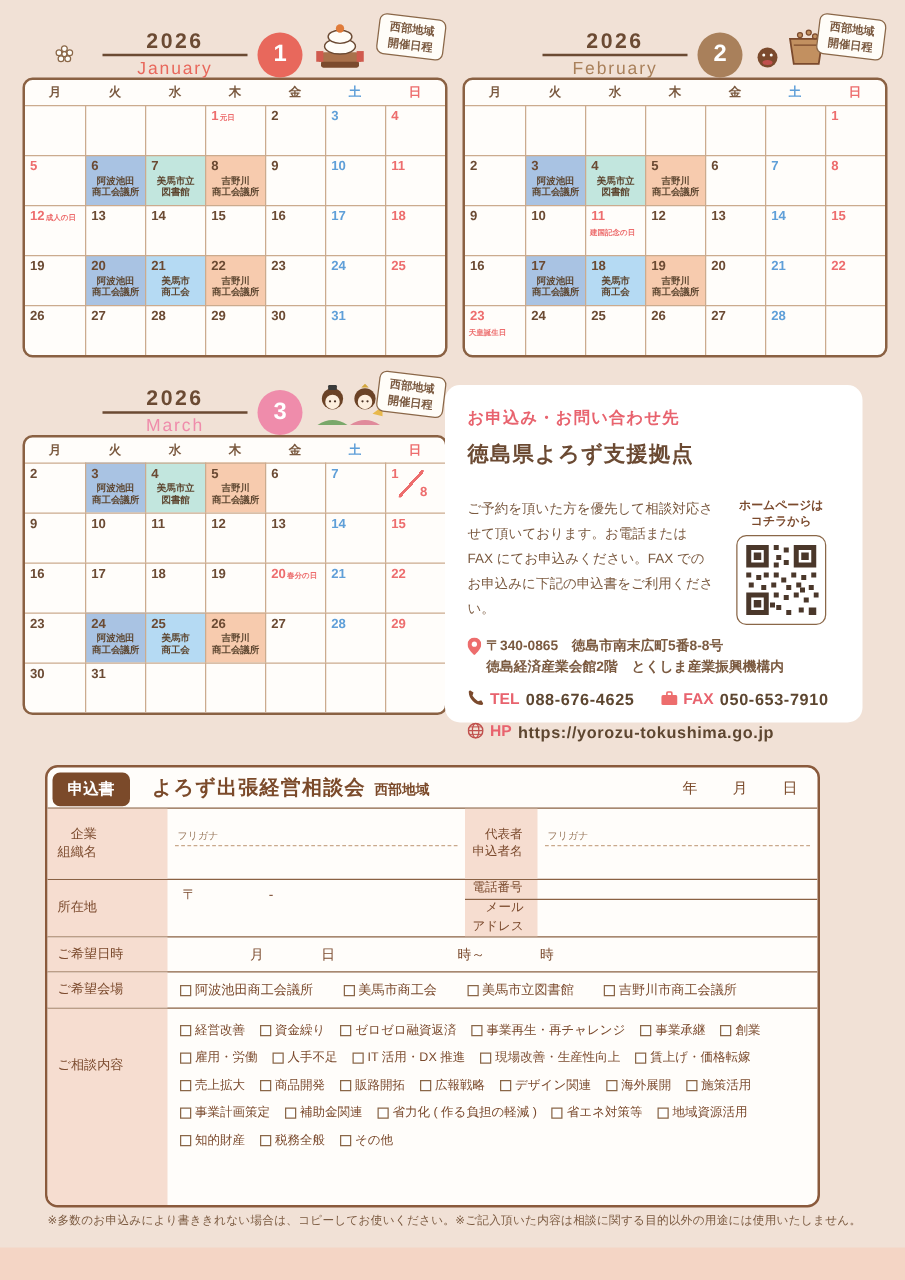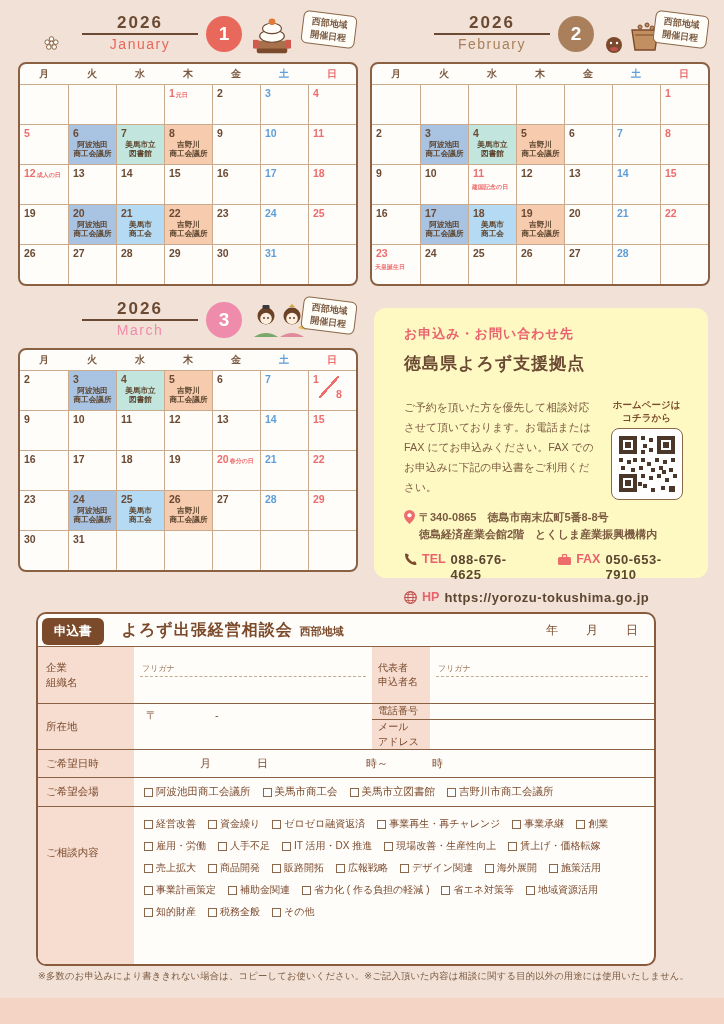--- a/index.html
+++ b/index.html
@@ -2,21 +2,21 @@
 <html><head>
 <meta charset="utf-8">
 <style>
   * { margin:0; padding:0; box-sizing:border-box; }
   html,body { width:724px; }
   body { font-family:"Liberation Sans","DejaVu Sans",sans-serif; }
   .page { position:relative; width:724px; height:1024px; background:#f1e1d6; overflow:hidden; }
 
   
   .cal { position:absolute; width:340px; }
-  .cal-head { position:relative; height:50px; display:flex; align-items:flex-start; }
+  .cal-head { position:relative; height:50px; display:flex; align-items:flex-end; }
   .flower { position:absolute; left:26px; top:24px; }
   .ym { margin-left:64px; width:116px; text-align:center; }
   .year { font-size:17px; font-weight:700; color:#6b4a33; border-bottom:2px solid #6b4a33; line-height:1.25; letter-spacing:2px; }
   .mon { font-size:14px; font-weight:400; letter-spacing:1.5px; padding-top:1px; }
   .numcircle { width:36px; height:36px; border-radius:50%; color:#fff; font-size:19px; font-weight:700;
                display:flex; align-items:center; justify-content:center; margin:4px 0 0 8px; flex:none; }
   .sicon { margin:6px 0 0 8px; }
   .corner-badge { position:absolute; right:2px; top:1px; transform:rotate(7deg); background:#fffdf8;
                   border:1.5px solid #8a6748; border-radius:6px; padding:3px 8px; font-size:9px;
                   font-weight:700; color:#7b5a40; line-height:1.4; text-align:center; }
@@ -30,22 +30,22 @@
   .cell:nth-child(7n+1) { border-left:none; }
   .dd { font-weight:700; display:inline-block; margin:1px 0 0 2px; }
   .dd.sat { color:#5f9fd8; } .dd.sun { color:#ed6d6d; }
   .note { font-size:6px; color:#ed6d6d; margin-left:1px; white-space:nowrap; font-weight:700; }
   .evl { font-size:7.6px; line-height:1.25; text-align:center; font-weight:700; color:#5d4630; margin-top:1px; }
   .diag { position:absolute; left:10px; top:5px; width:20px; height:22px;
           background:linear-gradient(to bottom right,transparent 46%,#ed6d6d 46%,#ed6d6d 54%,transparent 54%); }
   .dd2 { position:absolute; left:27px; top:17px; font-weight:700; color:#ed6d6d; }
 
   
-  .contact { position:absolute; left:374px; top:308px; width:334px; height:270px; background:#fef9c3;
-             border-radius:12px; padding:17px 16px 0 30px; }
+  .contact { position:absolute; left:356px; top:308px; width:334px; height:270px; background:#ffffff;
+             border-radius:12px; padding:17px 16px 0 18px; }
   .c-head { color:#e8636e; font-weight:700; font-size:13px; letter-spacing:1px; }
   .c-org { color:#6b4a33; font-weight:700; font-size:17px; margin-top:9px; letter-spacing:1px; }
   .c-mid { display:flex; margin-top:23px; }
   .c-body { width:198px; font-size:10.8px; color:#7b5a40; line-height:1.85; }
   .qr-block { margin-left:6px; text-align:center; width:94px; }
   .qr-cap { font-size:9.5px; font-weight:700; color:#7b4a2d; line-height:1.4; }
   .qr-box { width:72px; height:72px; border:1.5px solid #8a6748; border-radius:8px; margin:3px auto 0;
             display:flex; align-items:center; justify-content:center; background:#fff; }
   .c-addr { font-size:11px; color:#7b5a40; font-weight:700; margin-top:9px; line-height:1.6; display:flex; gap:4px; }
   .c-addr .pin { margin-top:1px; flex:none; }
@@ -57,36 +57,36 @@
   
   .form { position:absolute; left:36px; top:612px; width:620px; background:#fffdfa; border:2px solid #8a5a3c;
           border-radius:10px; overflow:hidden; }
   .form-head { display:flex; align-items:center; height:32px; padding:0 10px 0 4px; }
   .tab { background:#7b4a2a; color:#fff; font-weight:700; font-size:12.5px; padding:5px 12px; border-radius:6px; margin-top:2px; }
   .ftitle { font-size:16px; font-weight:700; color:#7b4a2a; margin-left:18px; letter-spacing:1px; }
   .fsuffix { font-size:11px; font-weight:700; color:#7b4a2a; margin-left:7px; margin-top:3px; }
   .fdate { margin-left:auto; display:flex; gap:28px; font-size:12px; color:#7b4a2a; padding-right:6px; }
   .frow { display:flex; border-top:1px solid #8a6143; }
   .flabel { background:#f6ddd0; color:#7b4a2d; font-size:10.5px; display:flex; align-items:center;
-            padding-left:8px; white-space:pre-line; line-height:1.45; }
+            padding-left:8px; white-space:pre-line; line-height:1.45;text-align:right; }
   .w1 { width:96px; flex:none; }
   .w2 { width:58px; flex:none; padding-left:6px; font-size:10px; }
   .ffield { position:relative; flex:1; }
   .f1 { flex:none; width:238px; }
   .furi { font-size:8px; color:#9a7a5e; border-bottom:1px dashed #c9a98c; margin:1px 6px 0; padding:15px 2px 2px; }
   .r1 { height:57px; } .r2 { height:46px; } .r3 { height:28px; } .r4 { height:29px; } .r5 { height:158px; }
   .rcol { flex:1; display:flex; flex-direction:column; }
   .rrow { display:flex; flex:1; }
   .rrow.bt { border-top:1px solid #8a6143; }
   .postal { font-size:11px; color:#7b4a2d; padding:4px 0 0 12px; }
   .postal .hyphen { margin-left:58px; }
   .dt { display:flex; align-items:center; font-size:11px; color:#7b4a2d; }
   .dt .dtu:nth-child(1){margin-left:66px;} .dt .dtu:nth-child(2){margin-left:46px;}
   .dt .dtu:nth-child(3){margin-left:98px;} .dt .dtu:nth-child(4){margin-left:44px;}
-  .opts { display:flex; align-items:center; gap:12px; padding-left:10px; font-size:10.5px; color:#7b4a2d; }
+  .opts { display:flex; align-items:center; gap:24px; padding-left:10px; font-size:10.5px; color:#7b4a2d; }
   .opts.wrap { flex-wrap:wrap; row-gap:8px; column-gap:12px; align-items:flex-start; align-content:flex-start;
                padding:10px 8px 0 10px; font-size:10px; }
   .flabel.top { align-items:flex-start; padding-top:38px; }
   .cbitem { display:inline-flex; align-items:center; gap:3px; cursor:pointer; }
   .cb { width:9px; height:9px; border:1px solid #8a6748; display:inline-block; flex:none; background:#fff; }
 
   .footnote { position:absolute; left:38px; top:970px; width:652px; font-size:9.3px; color:#7b5a40; letter-spacing:.2px; }
   .bband { position:absolute; left:0; bottom:0; width:100%; height:26px; background:#f4d5c5; }
 </style>
 </head>

